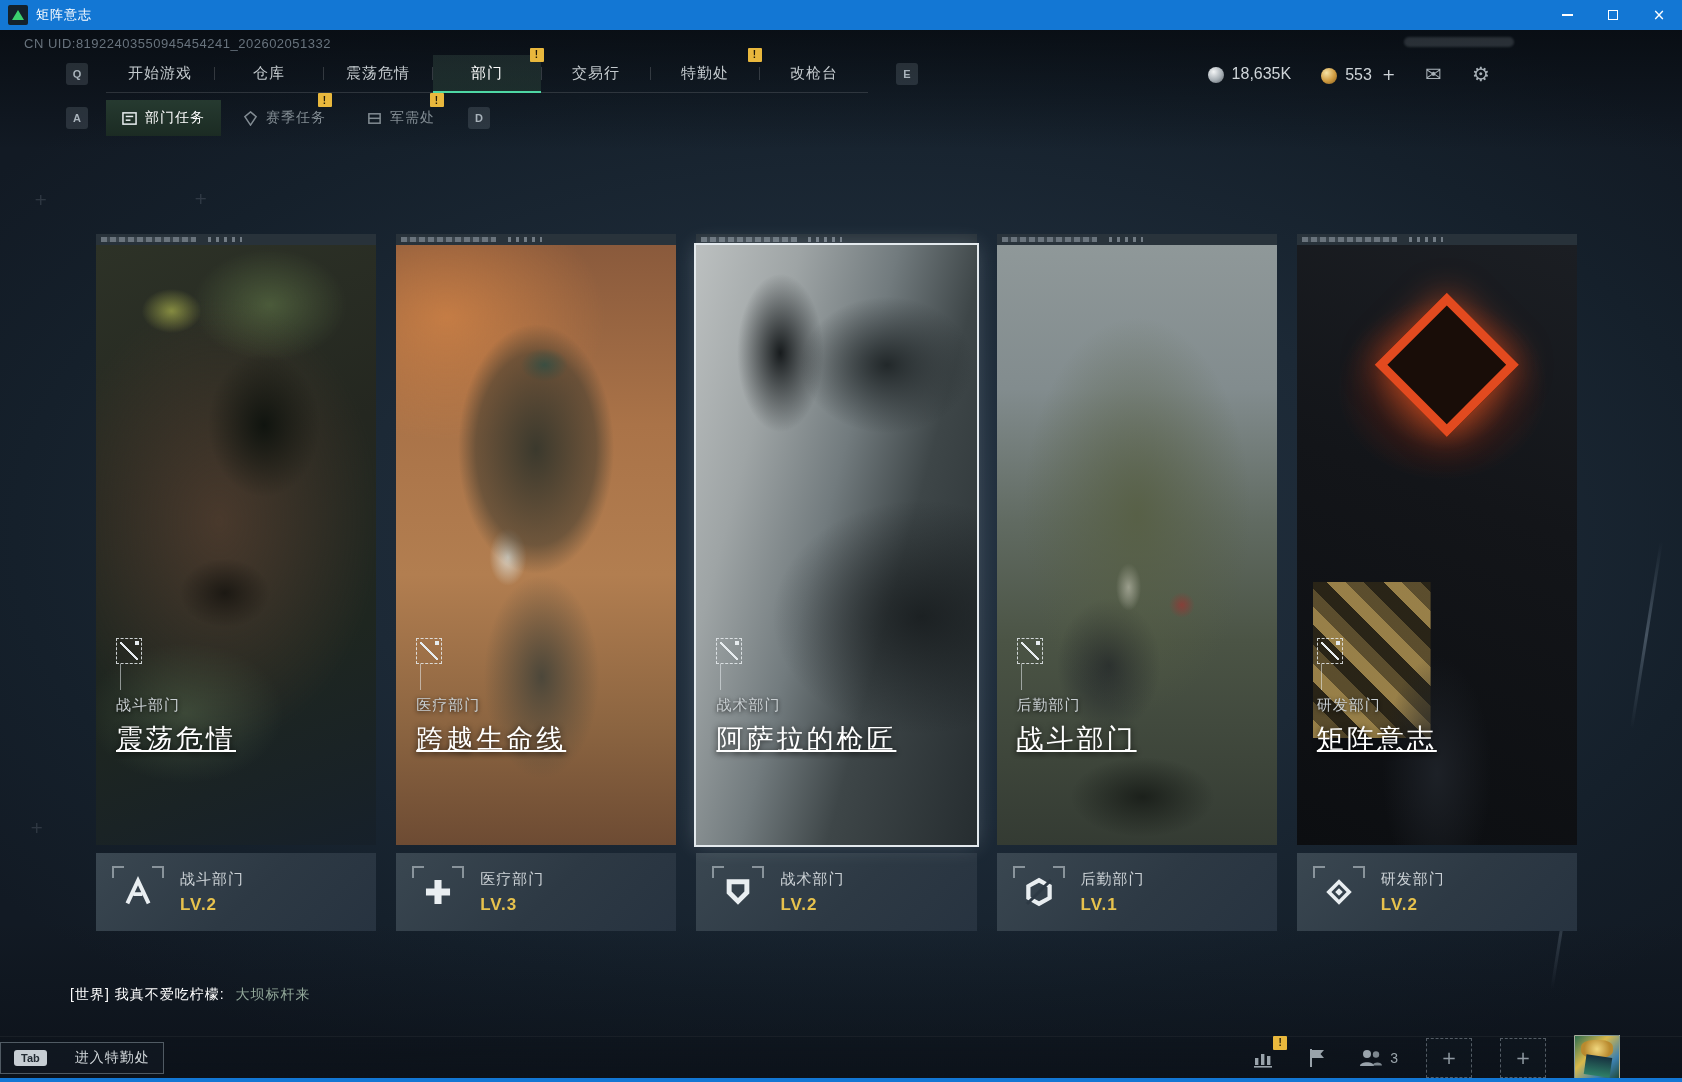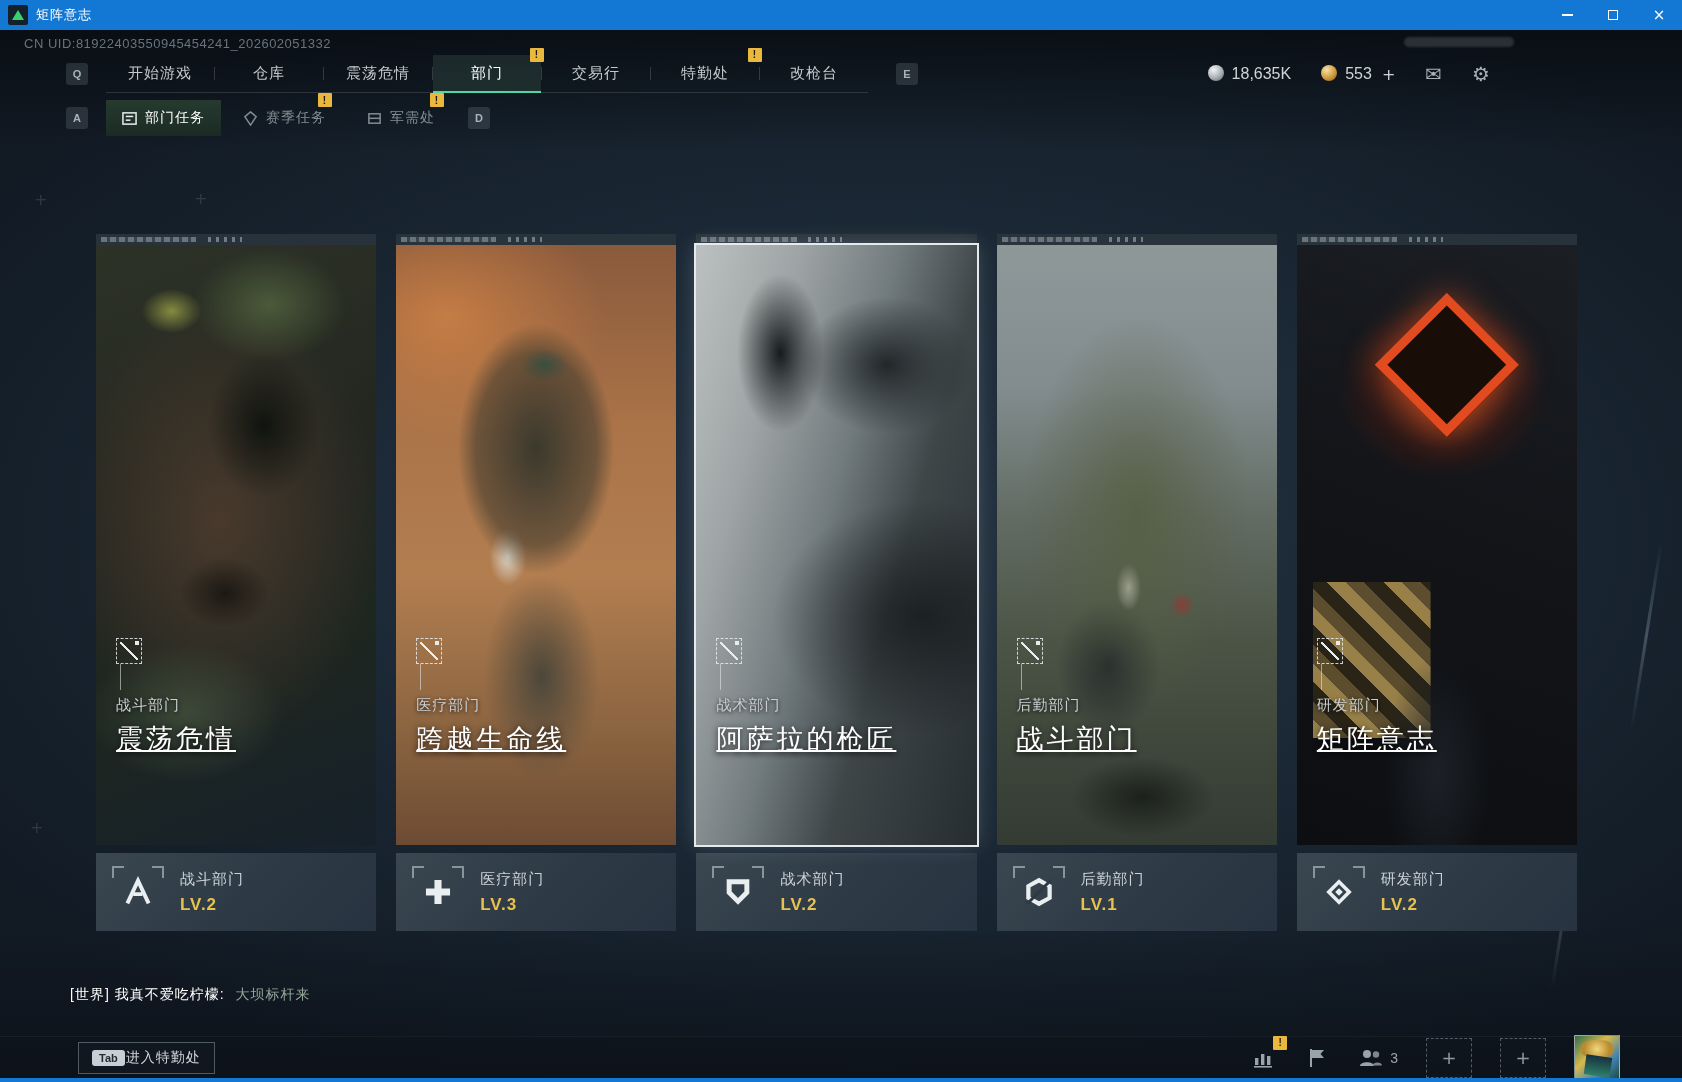--- a/index.html
+++ b/index.html
@@ -56,21 +56,21 @@
     box-shadow:inset 0 -2px 0 #4ed7a4; }
   .vsep { width:1px; height:13px; background:rgba(255,255,255,0.16); flex:none; }
   .alert { position:absolute; top:-7px; right:-3px; width:14px; height:14px; background:#e9b83d;
     color:#221b09; font-size:10px; font-weight:bold; display:flex; align-items:center;
     justify-content:center; border-radius:1px; z-index:5; }
   .nav .keycap.right { margin-left:28px; }
 
   
   .topright { position:absolute; top:55px; right:192px; height:38px; display:flex;
     align-items:center; gap:30px; }
-  .currency { display:flex; align-items:flex-start; gap:8px; color:#ced4d8; font-size:16px; }
+  .currency { display:flex; align-items:flex-end; gap:8px; color:#ced4d8; font-size:16px; }
   .coin { width:16px; height:16px; border-radius:50%; flex:none; }
   .coin.silver { background:radial-gradient(circle at 35% 30%, #f3f5f6, #a7afb5 55%, #5f676e 95%); }
   .coin.gold { background:radial-gradient(circle at 35% 30%, #f6e2a4, #cf9a3f 55%, #8a6120 95%); }
   .plus-buy { color:#ced4d8; font-size:16px; margin-left:2px; }
   .top-icon { color:#a8b1b8; font-size:20px; }
 
   
   .subnav { position:absolute; top:100px; left:66px; display:flex; align-items:center; }
   .subtabs { display:flex; align-items:center; margin-left:18px; gap:6px; }
   .subtab { height:36px; min-width:106px; padding:0 16px; display:flex; align-items:center;
@@ -171,22 +171,22 @@
   
   .chat { position:absolute; left:70px; top:986px; font-size:14px; letter-spacing:1px; }
   .chat .channel, .chat .sender { color:#ffffff; }
   .chat .message { color:#92a89a; margin-left:6px; }
 
   
   .bottombar { position:absolute; left:0; right:0; bottom:4px; height:42px;
     background:linear-gradient(180deg, rgba(12,18,26,0.30), rgba(12,18,26,0.62));
     border-top:1px solid rgba(255,255,255,0.05); display:flex; align-items:center; }
   .taskbar-edge { position:absolute; left:0; right:0; bottom:0; height:4px; background:#1377d4; }
-  .enter-btn { margin-left:78px; height:32px; border:1px solid rgba(160,172,182,0.45);
-    background:rgba(22,30,40,0.40); display:flex; align-items:center; gap:1px; padding:0 13px; }
+  .enter-btn { height:32px; border:1px solid rgba(160,172,182,0.45);
+    background:rgba(22,30,40,0.40); display:flex; align-items:center; gap:28px; padding:0 13px; }
   .tab-key { background:#c7ced4; color:#222b33; font-size:11px; font-weight:bold;
     padding:2px 7px; border-radius:3px; }
   .enter-label { color:#d2d8db; font-size:14px; letter-spacing:1px; }
   .bottom-icons { margin-left:auto; margin-right:62px; display:flex; align-items:center; gap:28px; }
   .bicon { position:relative; width:26px; height:26px; color:#99a3ab; display:flex;
     align-items:center; justify-content:center; }
   .bicon .alert { top:-9px; right:-11px; }
   .team { display:flex; align-items:center; gap:6px; color:#9aa4ab; font-size:14px; }
   .slot { width:46px; height:40px; border:1px dashed rgba(150,160,170,0.5); color:#8f99a1;
     font-size:18px; display:flex; align-items:center; justify-content:center;

